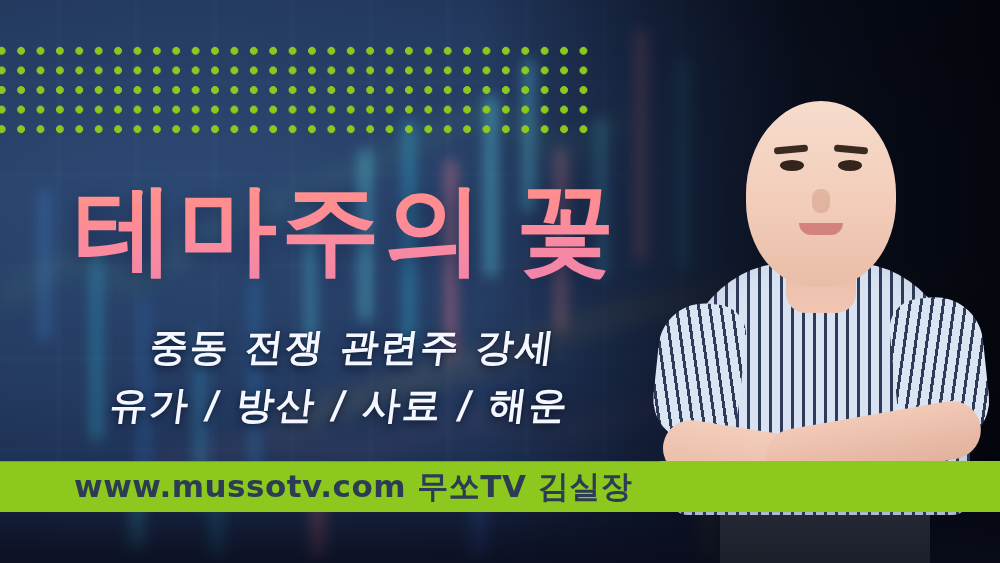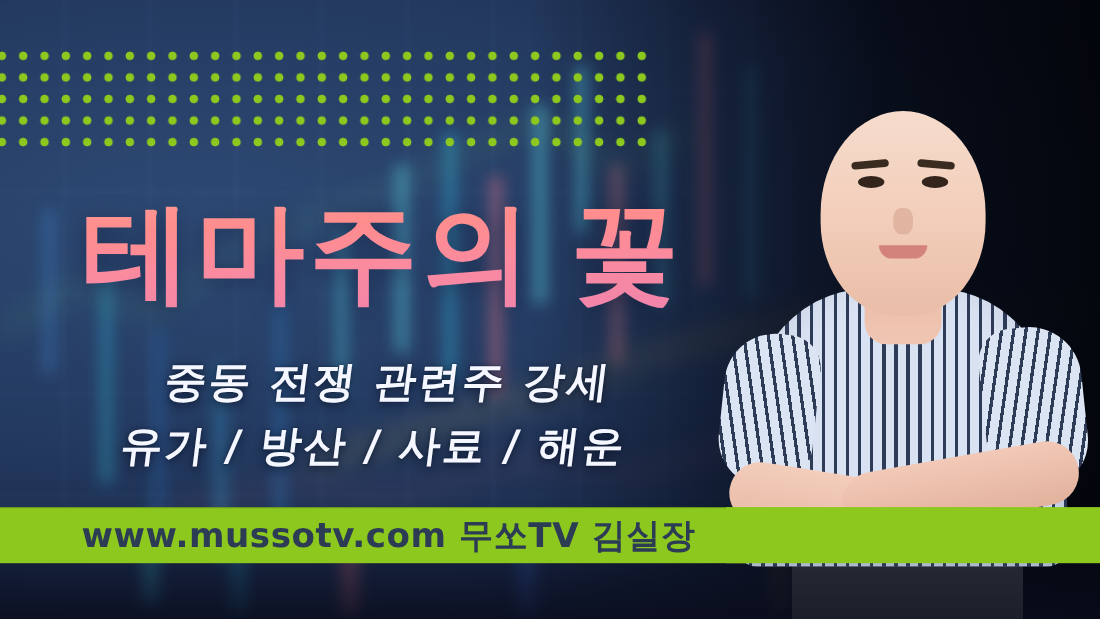--- a/index.html
+++ b/index.html
@@ -56,21 +56,21 @@
   
   .title{
     position:absolute;left:75px;top:178px;
     font-size:99px;line-height:1.05;font-weight:700;letter-spacing:4px;
     background:linear-gradient(178deg,#ff9a95 0%,#ff8d8d 26%,#fa8aa0 62%,#f084ab 100%);
     -webkit-background-clip:text;background-clip:text;color:transparent;
     -webkit-text-fill-color:transparent;
     text-shadow:none;
     filter:drop-shadow(0 4px 10px rgba(18,28,58,.55));
     white-space:nowrap;
-    font-family:Liberation Sans, sans-serif;
+    font-family:Liberation Serif, serif;
   }
   .subline{
     position:absolute;color:#f4f7ff;font-weight:700;white-space:nowrap;
     font-size:38px;letter-spacing:2px;
     text-shadow:0 3px 9px rgba(8,16,38,.75), 0 0 2px rgba(10,20,45,.6);
     font-family:"DejaVu Sans","Liberation Sans",sans-serif;
     transform:skewX(-7deg);
   }
   .sub1{left:150px;top:322px;}
   .sub2{left:110px;top:380px;}

